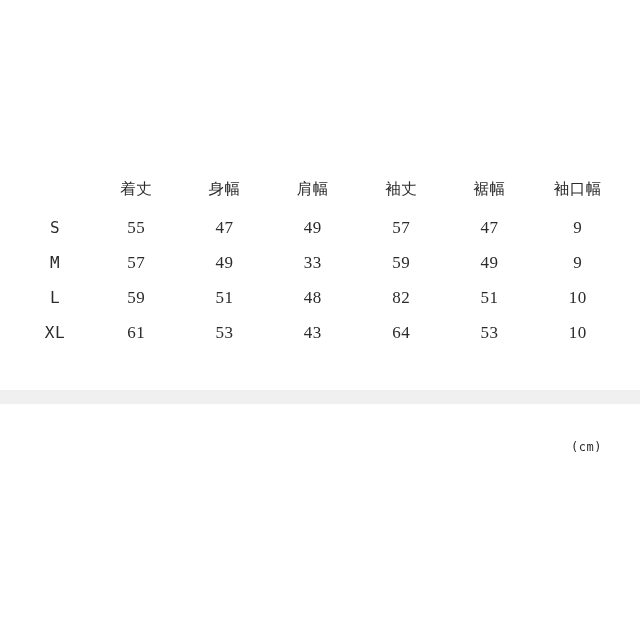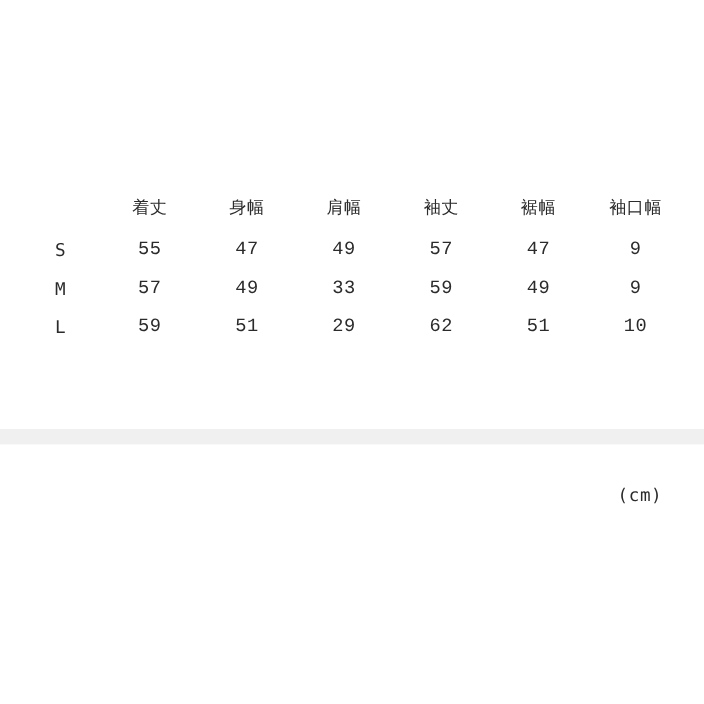--- a/index.html
+++ b/index.html
@@ -57,28 +57,28 @@
     width: 74px;
   }
   .size-table tbody th.rowlabel {
     font-size: 16px;
     font-family: "DejaVu Sans Mono", monospace;
     letter-spacing: 0.5px;
     color: #2b2b2b;
   }
   .size-table tbody td {
     font-size: 17px;
-    font-family: Liberation Mono, monospace;
+    font-family: Liberation Serif, serif;
     letter-spacing: 0.5px;
   }
   .unit {
     position: absolute;
     right: 22px;
     top: 440px;
-    font-size: 16px;
+    font-size: 12px;
     font-family: "DejaVu Sans Mono", monospace;
     color: #2b2b2b;
     letter-spacing: 0.5px;
   }
 </style>
 </head>
 <body>
 
 <div class="page">
 
@@ -112,23 +112,32 @@
         <td>49</td>
         <td>33</td>
         <td>59</td>
         <td>49</td>
         <td>9</td>
       </tr>
       <tr>
         <th class="rowlabel">L</th>
         <td>59</td>
         <td>51</td>
-        <td>29</td>
-        <td>62</td>
+        <td>48</td>
+        <td>82</td>
         <td>51</td>
+        <td>10</td>
+      </tr>
+      <tr>
+        <th class="rowlabel">XL</th>
+        <td>61</td>
+        <td>53</td>
+        <td>43</td>
+        <td>64</td>
+        <td>53</td>
         <td>10</td>
       </tr>
     </tbody>
   </table>
 
   <div class="unit">(cm)</div>
 
 </div>
 
 </body></html>

